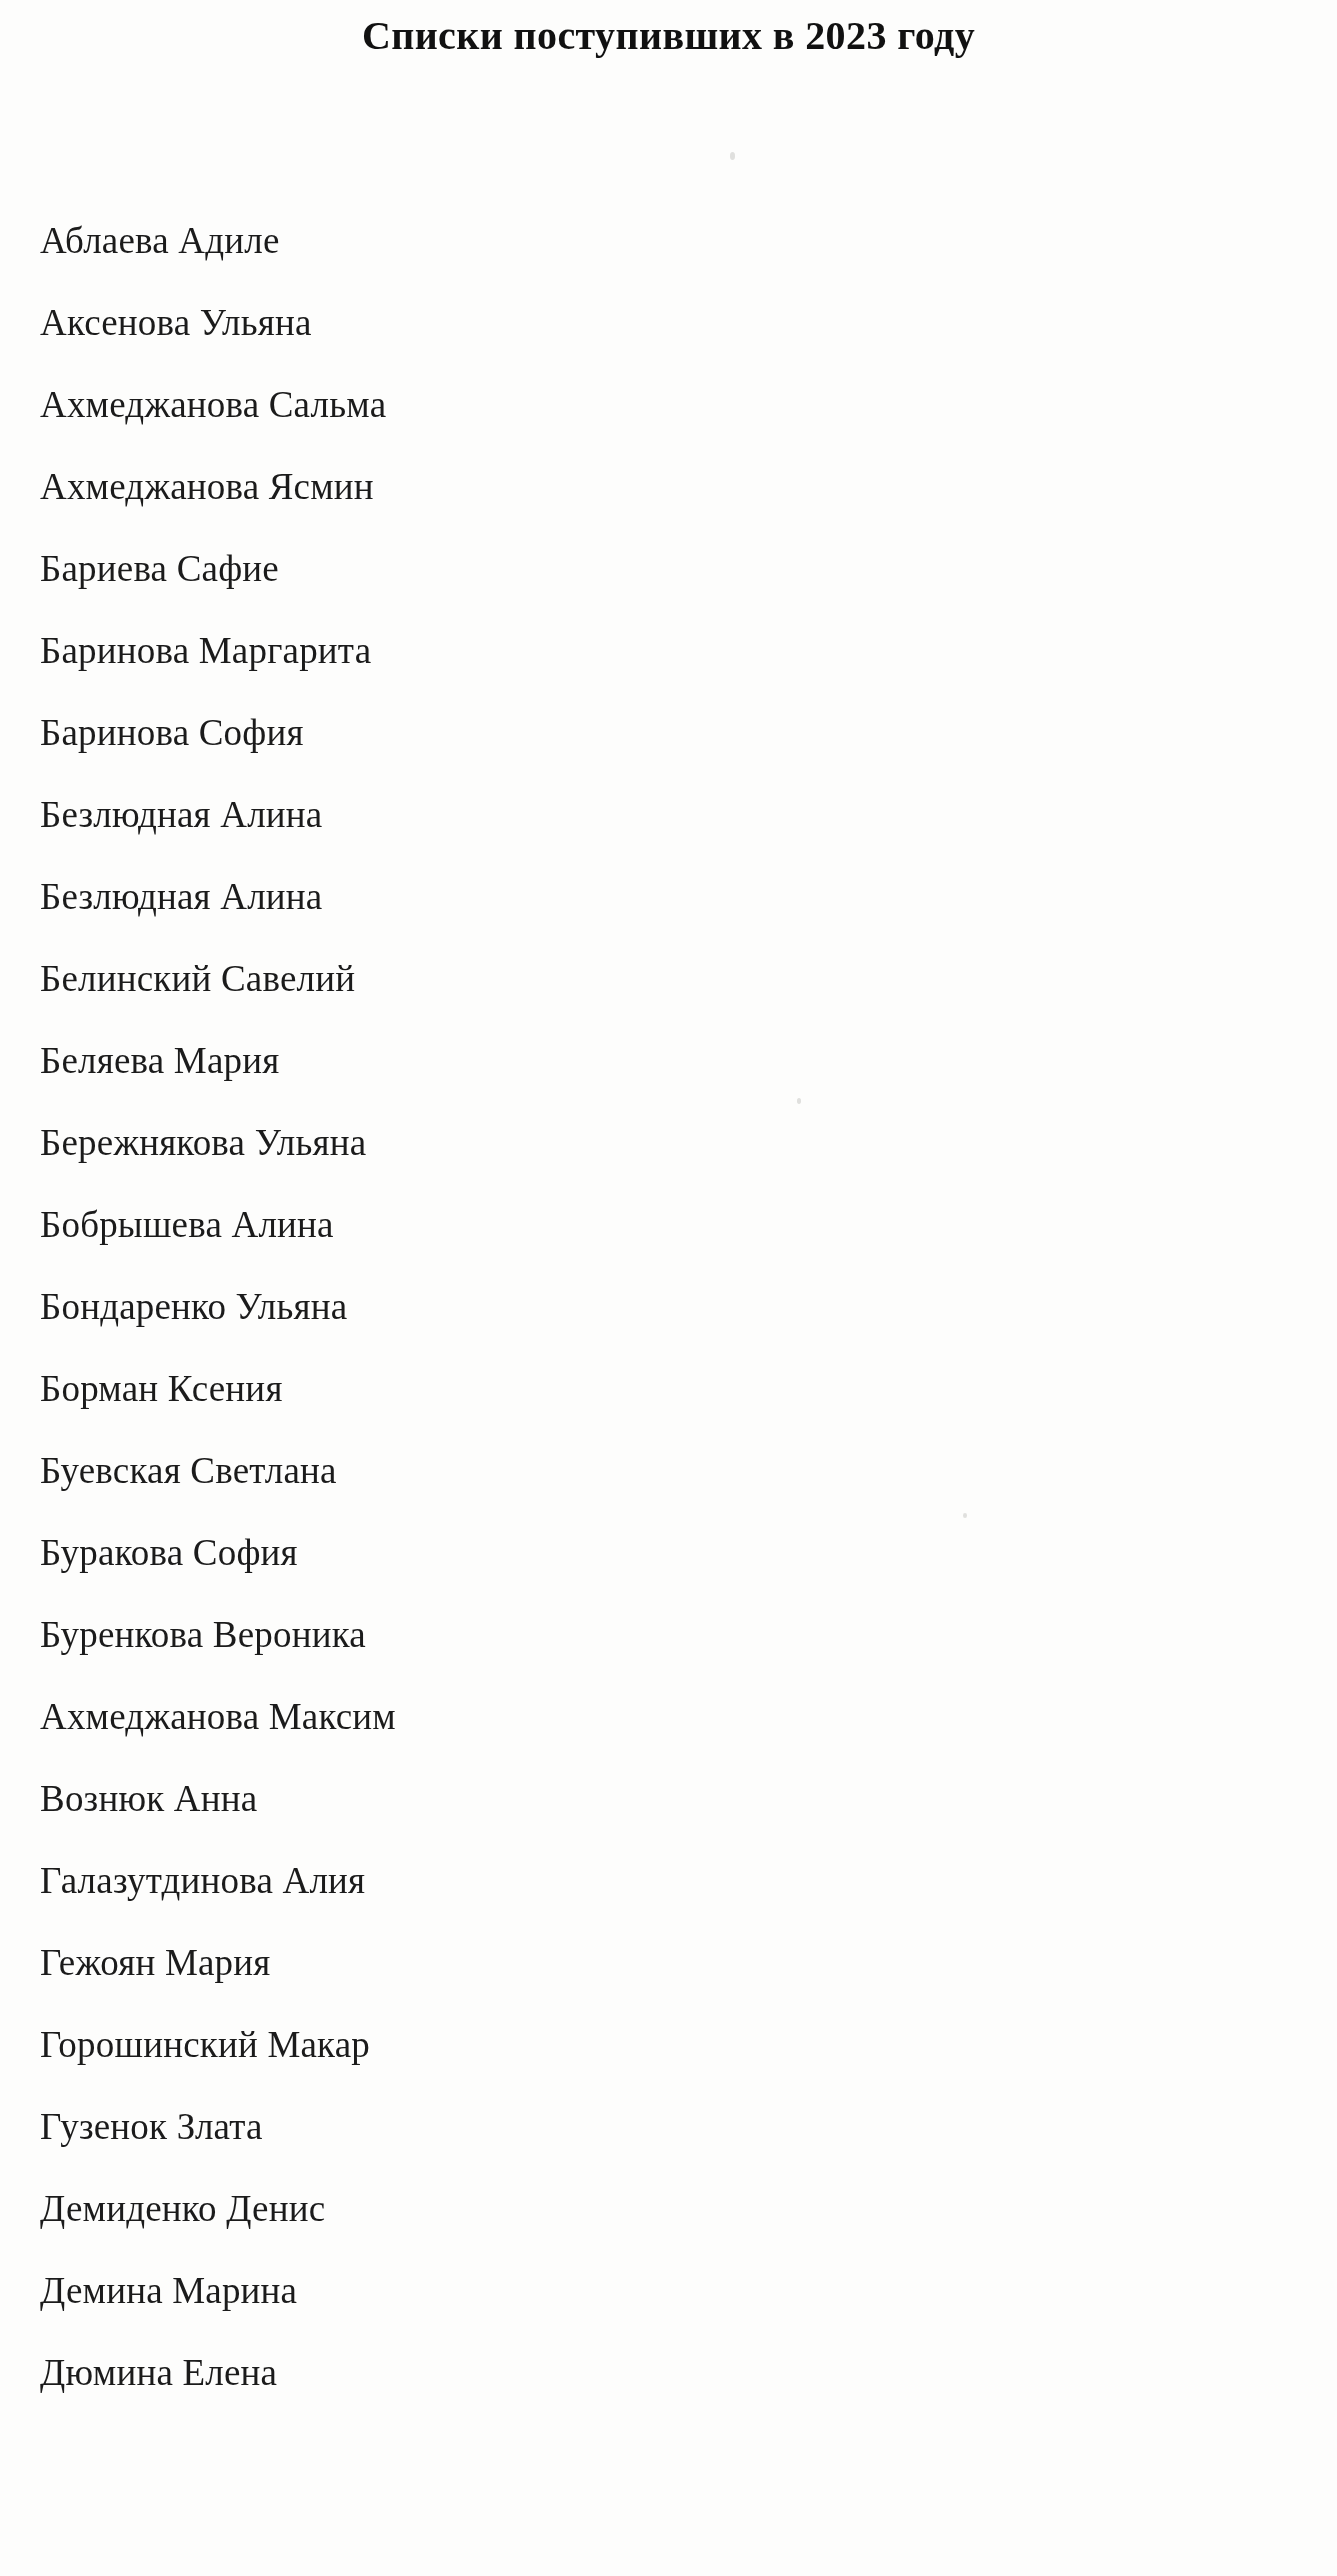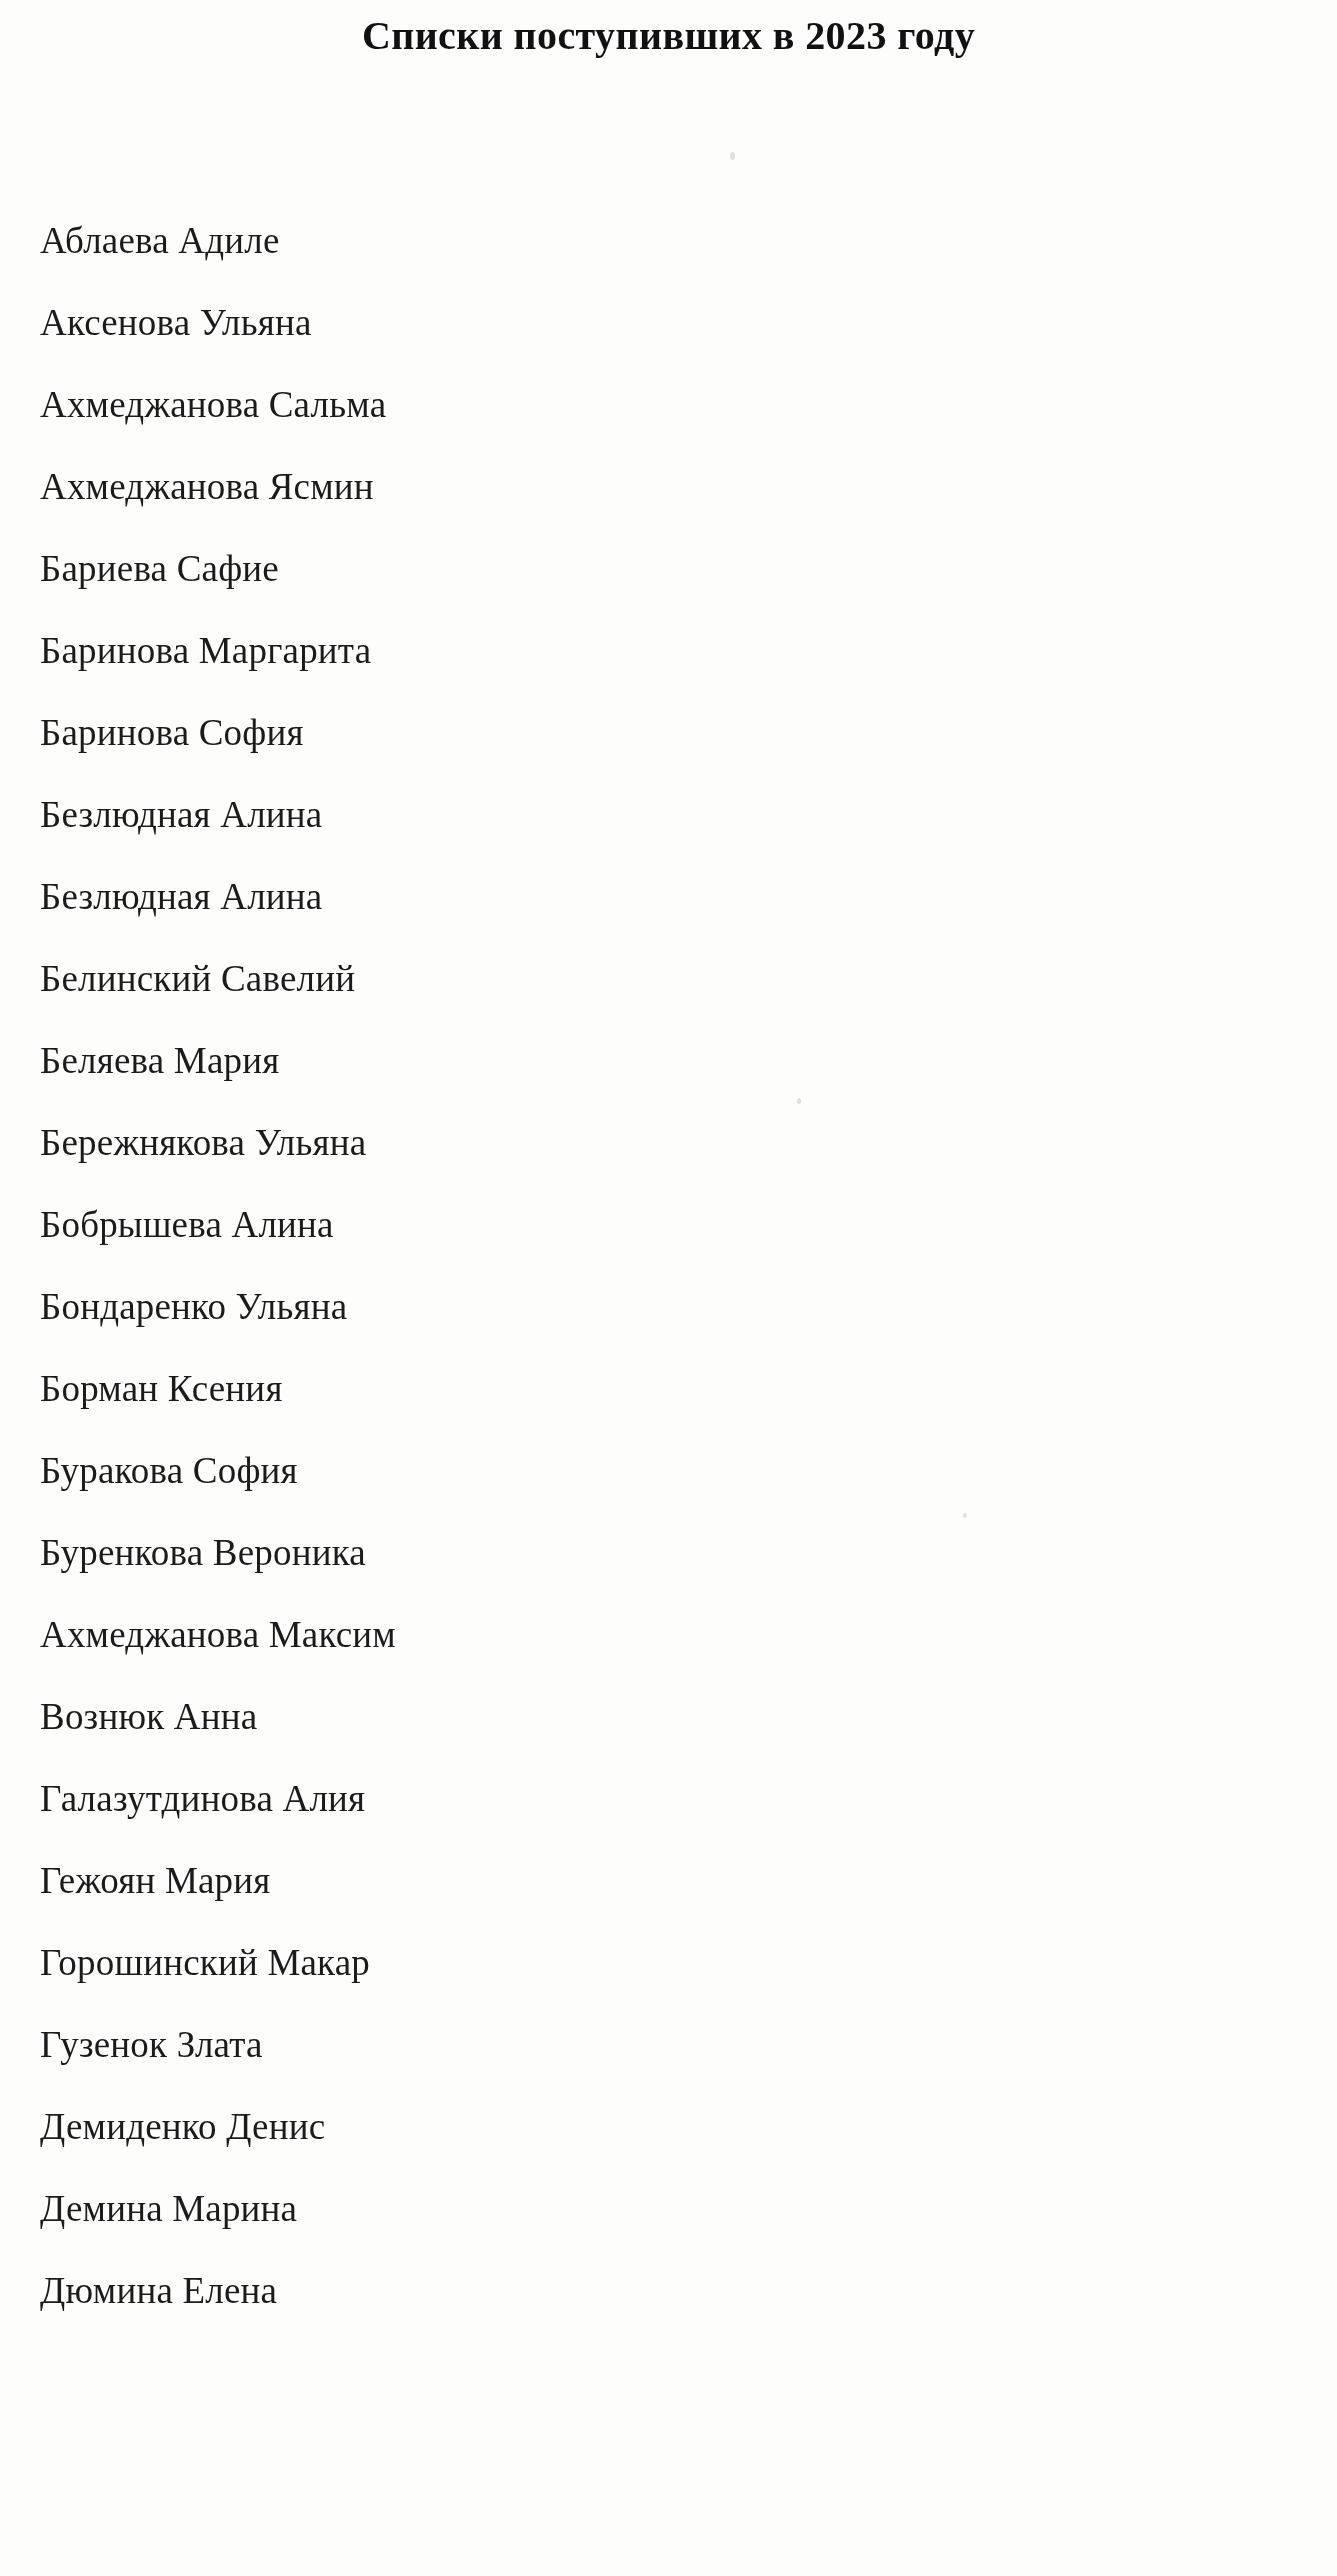--- a/index.html
+++ b/index.html
@@ -76,20 +76,21 @@
     <li class="name-item">Баринова Маргарита</li>
     <li class="name-item">Баринова София</li>
     <li class="name-item">Безлюдная Алина</li>
     <li class="name-item">Безлюдная Алина</li>
     <li class="name-item">Белинский Савелий</li>
     <li class="name-item">Беляева Мария</li>
     <li class="name-item">Бережнякова Ульяна</li>
     <li class="name-item">Бобрышева Алина</li>
     <li class="name-item">Бондаренко Ульяна</li>
     <li class="name-item">Борман Ксения</li>
+    <li class="name-item">Буевская Светлана</li>
     <li class="name-item">Буракова София</li>
     <li class="name-item">Буренкова Вероника</li>
     <li class="name-item">Ахмеджанова Максим</li>
     <li class="name-item">Вознюк Анна</li>
     <li class="name-item">Галазутдинова Алия</li>
     <li class="name-item">Гежоян Мария</li>
     <li class="name-item">Горошинский Макар</li>
     <li class="name-item">Гузенок Злата</li>
     <li class="name-item">Демиденко Денис</li>
     <li class="name-item">Демина Марина</li>

